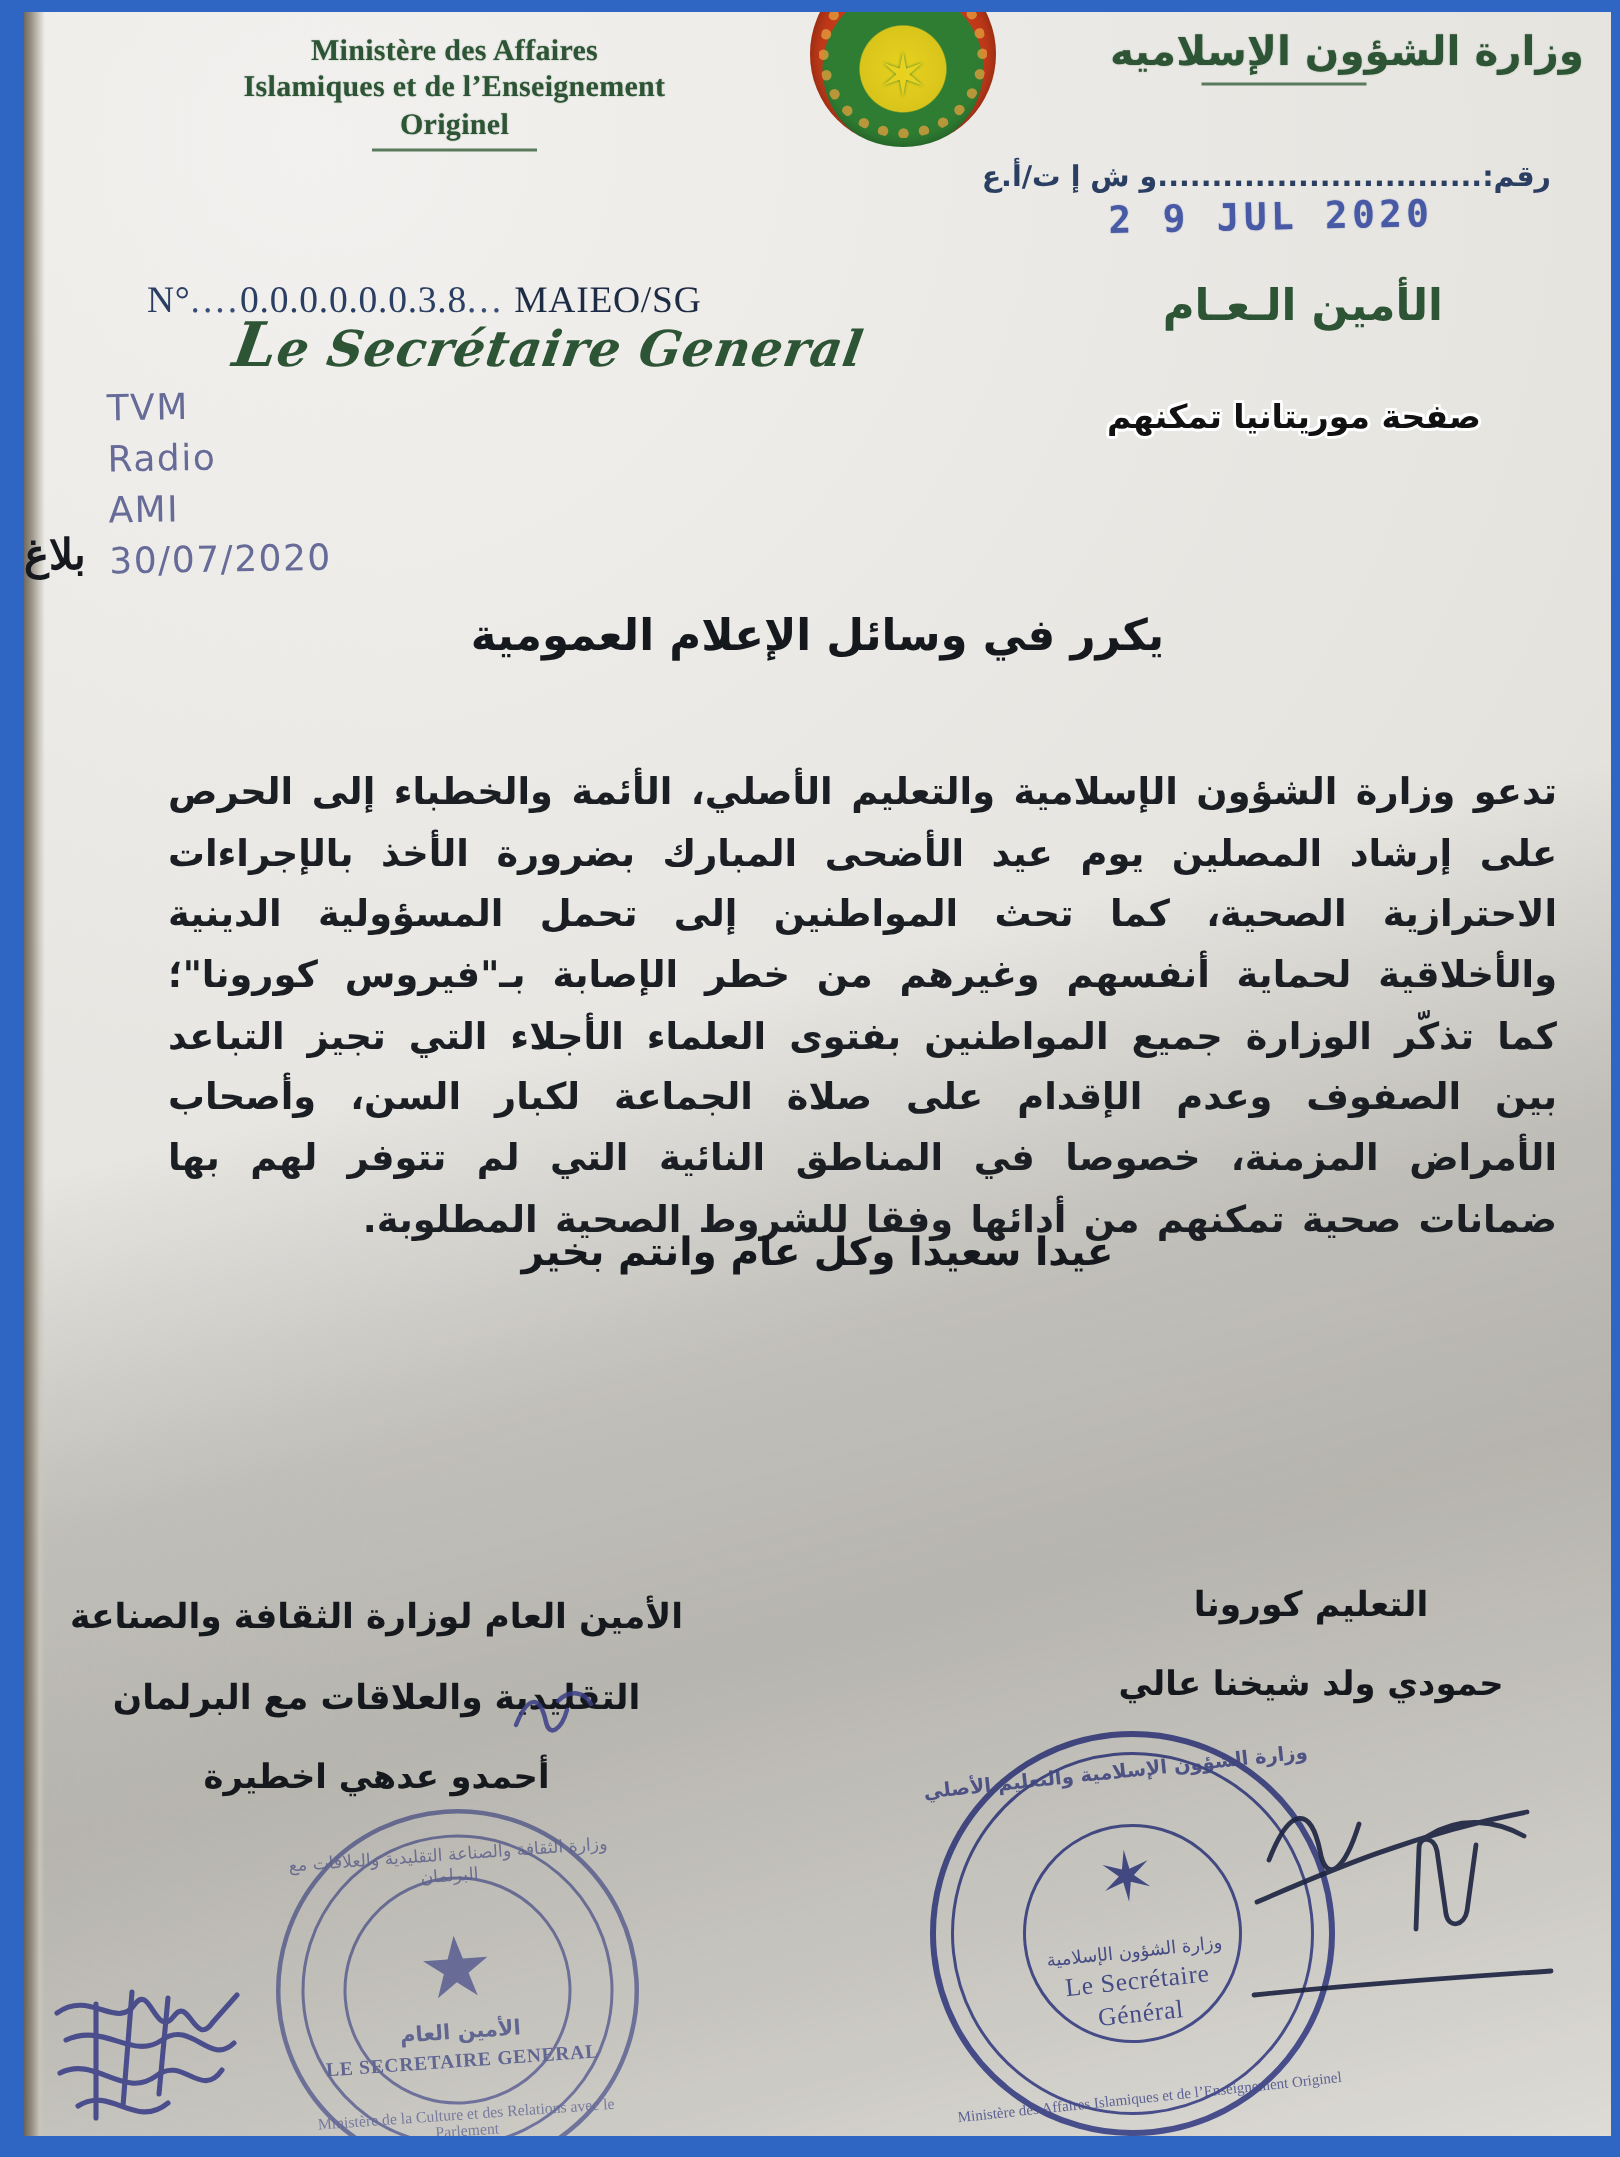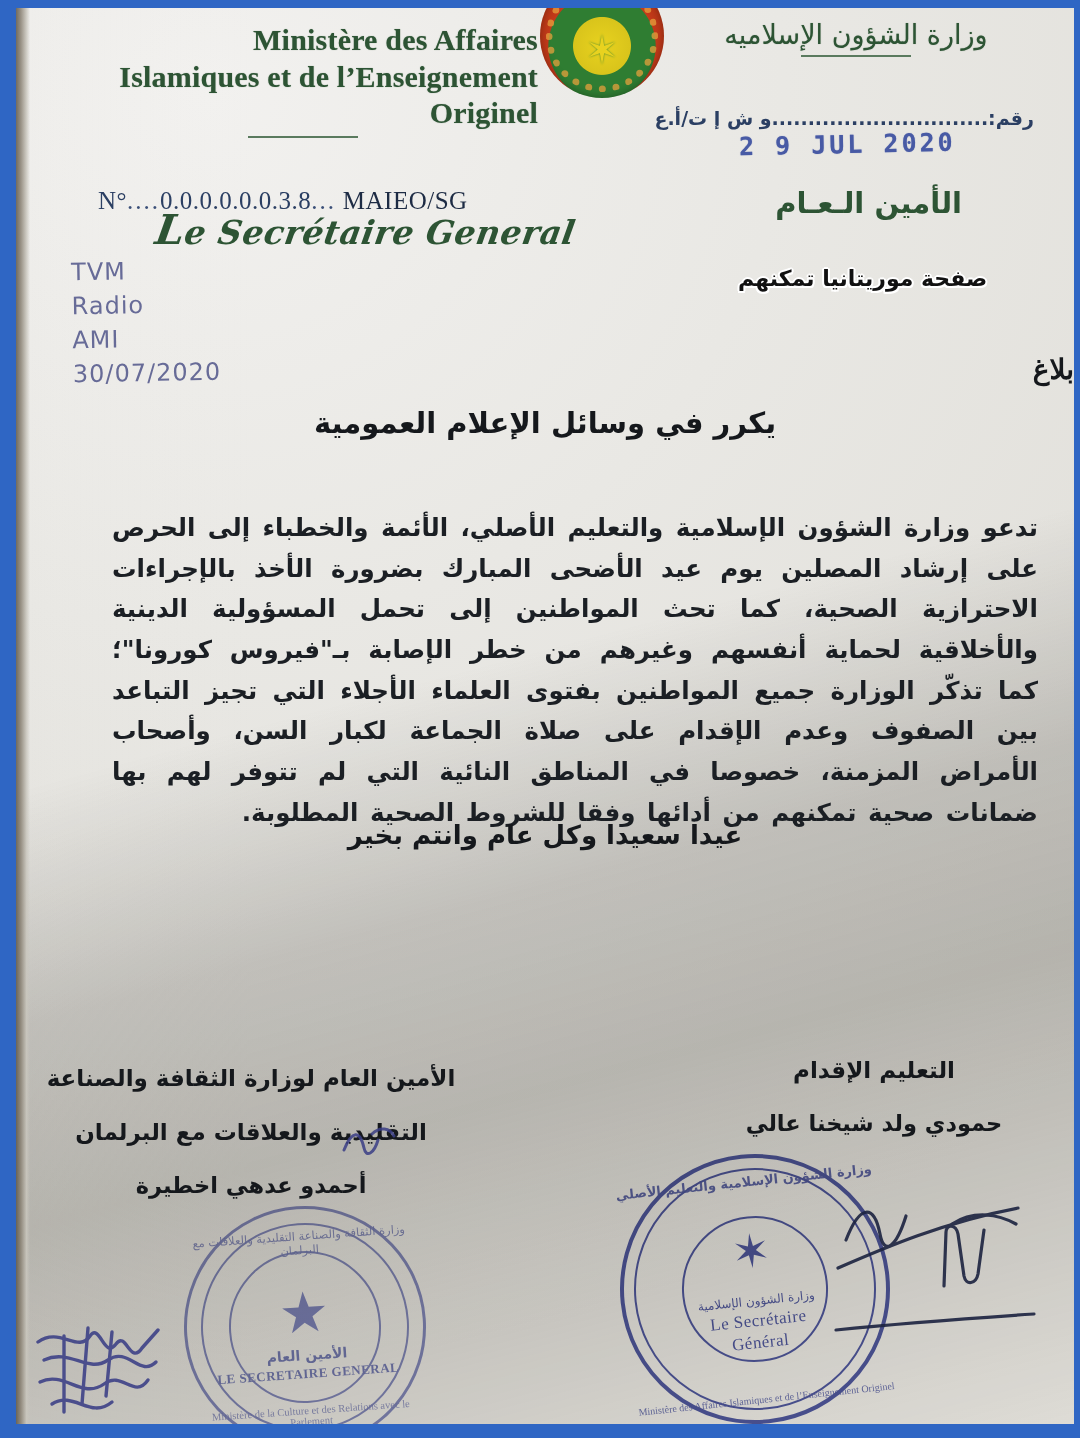--- a/index.html
+++ b/index.html
@@ -62,40 +62,40 @@
   
   #letterhead {
     position: absolute;
     left: 0; top: 0; right: 0;
     height: 185px;
   }
   .lh-fr {
     position: absolute;
     left: 52px; top: 14px;
     width: 470px;
-    text-align: right;
+    text-align: center;
     color: #2d5434;
     font-weight: bold;
-    font-size: 30px;
+    font-size: 20px;
     line-height: 1.22;
     letter-spacing: .2px;
     text-shadow: 0 0 1px rgba(45,84,52,.5);
   }
   .lh-fr .rule {
     width: 110px; height: 2px;
     background: #5a7a5e;
     margin: 4px auto 0;
   }
   .lh-ar {
     position: absolute;
     right: 18px; top: 10px;
     width: 400px;
-    text-align: center;
+    text-align: right;
     color: #2d5434;
-    font-weight: normal;
+    font-weight: bold;
     font-size: 27px;
     line-height: 1.26;
     direction: rtl;
     font-family: "DejaVu Sans", "Liberation Sans", sans-serif;
     text-shadow: 0 0 1px rgba(45,84,52,.45);
   }
   .lh-ar .rule {
     width: 110px; height: 2px;
     background: #5a7a5e;
     margin: 3px auto 0;
@@ -229,21 +229,21 @@
       -1.5px -1.5px 0 #fff, 1.5px -1.5px 0 #fff,
       -1.5px 1.5px 0 #fff, 1.5px 1.5px 0 #fff,
        0 -2px 0 #fff, 0 2px 0 #fff, -2px 0 0 #fff, 2px 0 0 #fff;
     z-index: 6;
   }
 
   
   #doc-title {
     position: absolute;
     left: 0; right: 0; top: 345px;
-    text-align: right;
+    text-align: left;
     direction: rtl;
     font-family: Liberation Sans, sans-serif;
     font-weight: bold;
     font-size: 28px;
     color: #15181c;
     letter-spacing: 1px;
   }
   #doc-subtitle {
     position: absolute;
     left: 0; right: 0; top: 398px;
@@ -500,21 +500,21 @@
     <div id="body-text" class="layer">تدعو وزارة الشؤون الإسلامية والتعليم الأصلي، الأئمة والخطباء إلى الحرص على إرشاد المصلين يوم عيد الأضحى المبارك بضرورة الأخذ بالإجراءات الاحترازية الصحية، كما تحث المواطنين إلى تحمل المسؤولية الدينية والأخلاقية لحماية أنفسهم وغيرهم من خطر الإصابة بـ"فيروس كورونا"؛ كما تذكّر الوزارة جميع المواطنين بفتوى العلماء الأجلاء التي تجيز التباعد بين الصفوف وعدم الإقدام على صلاة الجماعة لكبار السن، وأصحاب الأمراض المزمنة، خصوصا في المناطق النائية التي لم تتوفر لهم بها ضمانات صحية تمكنهم من أدائها وفقا للشروط الصحية المطلوبة.</div>
     <div id="closing" class="layer">عيدا سعيدا وكل عام وانتم بخير</div>
 
     <div id="sig-left" class="sig-block layer">
       <div>الأمين العام لوزارة الثقافة والصناعة</div>
       <div>التقليدية والعلاقات مع البرلمان</div>
       <div class="name">أحمدو عدهي اخطيرة</div>
     </div>
 
     <div id="sig-right" class="sig-block layer">
-      <div>التعليم الإقدام</div>
+      <div>التعليم كورونا</div>
       <div class="name">حمودي ولد شيخنا عالي</div>
     </div>
 
     <div id="stamp-left" class="stamp">
       <div class="ring2"></div>
       <div class="ring3"></div>
       <div class="arc">وزارة الثقافة والصناعة التقليدية والعلاقات مع البرلمان</div>
       <div class="emb">★</div>
       <div class="mid">
         <div>الأمين العام</div>

